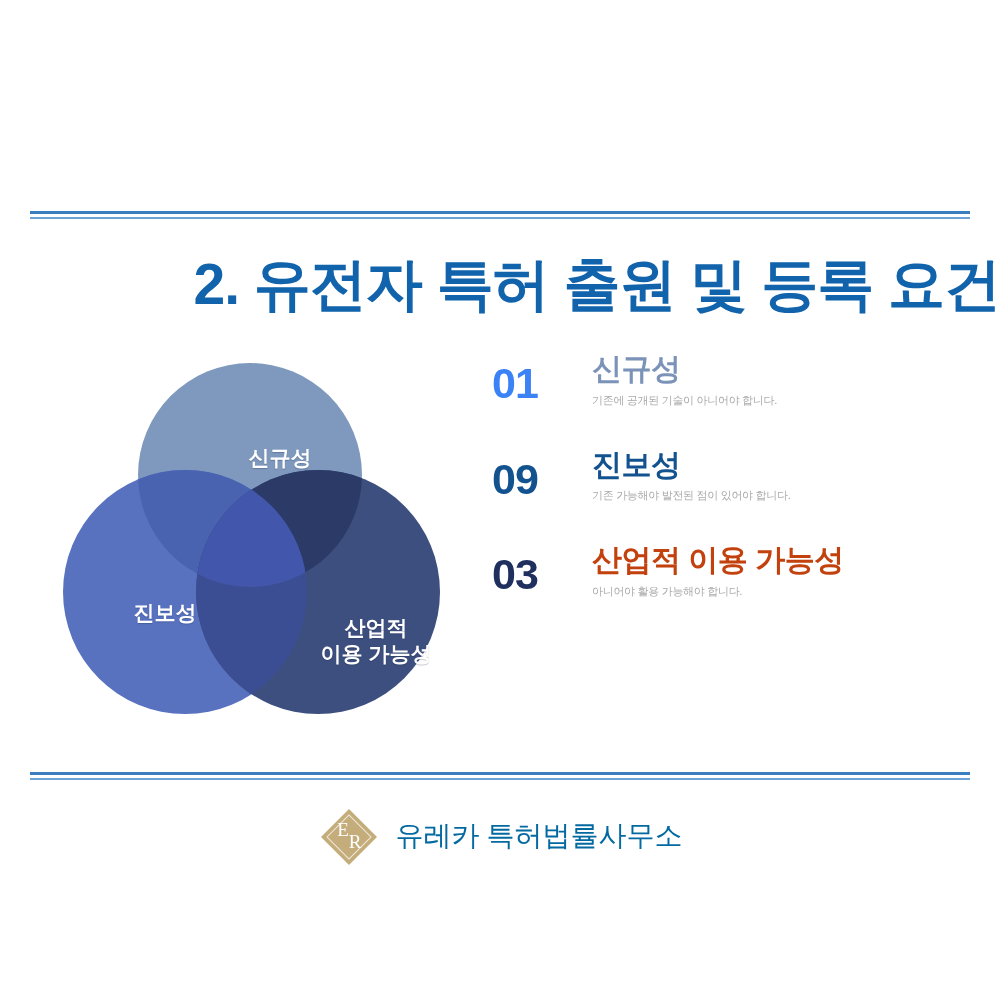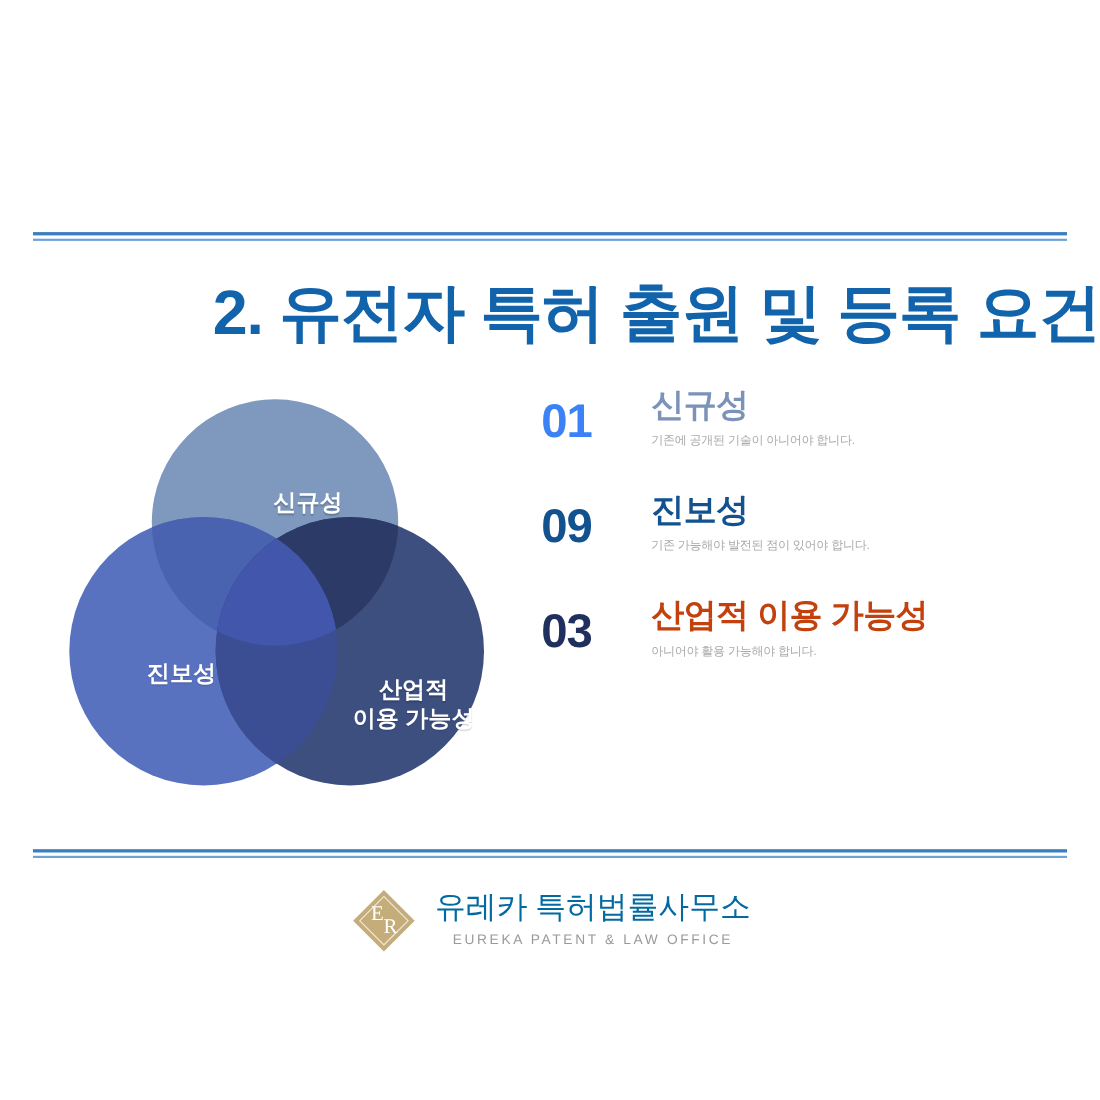--- a/index.html
+++ b/index.html
@@ -259,15 +259,14 @@
   <div class="logo-mark">
     <svg viewBox="0 0 62 62" xmlns="http://www.w3.org/2000/svg" width="62" height="62">
       <rect x="31" y="3" width="39.6" height="39.6" transform="rotate(45 31 3)" fill="#c4ad7a"></rect>
       <rect x="31" y="9" width="31.1" height="31.1" transform="rotate(45 31 9)" fill="none" stroke="#ffffff" stroke-width="1" opacity="0.75"></rect>
       <text x="25" y="30" font-family="Liberation Serif, DejaVu Serif, serif" font-size="19" fill="#ffffff" text-anchor="middle">E</text>
       <text x="37" y="42" font-family="Liberation Serif, DejaVu Serif, serif" font-size="19" fill="#ffffff" text-anchor="middle">R</text>
     </svg>
   </div>
   <div class="logo-text">
     <div class="logo-name-ko">유레카 특허법률사무소</div>
-    <div class="logo-name-en">EUREKA PATENT &amp; LAW OFFICE</div>
   </div>
 </div>
 
 </body></html>

